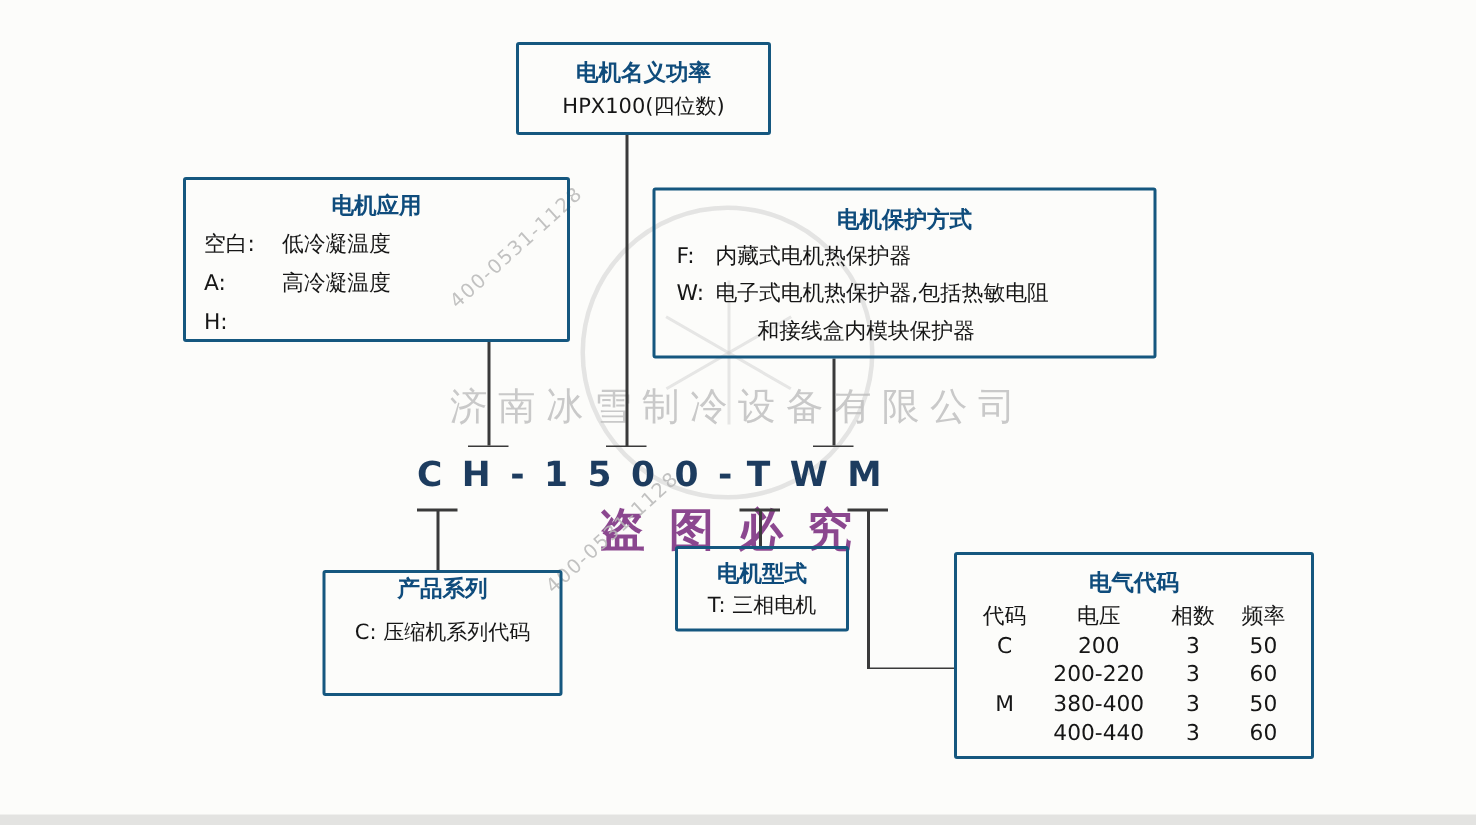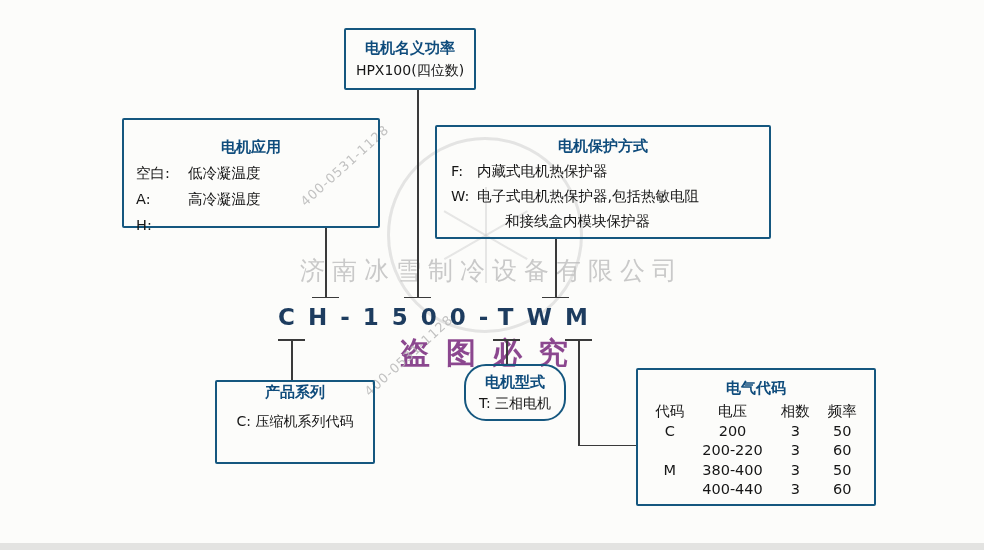--- a/index.html
+++ b/index.html
@@ -33,39 +33,39 @@
   .c-motor-v  { left:506px; top:340px; height:25px; }
   .c-elec-cap { left:565px; top:339px; width:27px; }
   .c-elec-v   { left:578px; top:340px; height:106px; }
   .c-elec-h   { left:578px; top:444.5px; width:59px; }
 
   
   .box { position:absolute; border:2px solid #15577f; border-radius:2px; background:transparent; z-index:2; color:#161616; }
   .box-title { font-weight:bold; color:#0f4c7c; font-size:15px; text-align:center; line-height:20px; }
   .box-body { font-size:14px; text-align:center; }
 
-  .b-power { left:344px; top:28px; width:132px; height:62px; padding-top:8px; }
+  .b-power { left:344px; top:28px; width:170px; height:62px; padding-top:8px; }
   .b-power .box-body { margin-top:4px; }
 
-  .b-app { left:122px; top:118px; width:258px; height:110px; padding:17px 0 0 12px; }
+  .b-app { left:122px; top:118px; width:258px; height:110px; padding:7px 0 0 12px; }
   .b-app .box-title { margin-bottom:3px; padding-right:12px; }
   .kv-row { display:flex; font-size:14.5px; line-height:26px; }
   .kv-key { flex:0 0 auto; }
   .b-app .kv-key { width:52px; }
 
   .b-prot { left:435px; top:125px; width:336px; height:114px; padding:9px 0 0 14px; }
   .b-prot .box-title { margin-bottom:3px; padding-right:14px; }
   .b-prot .kv-row { line-height:25px; }
   .b-prot .kv-key { width:26px; }
   .b-prot .indent { margin-left:28px; }
 
   .b-series { left:215px; top:380px; width:160px; height:84px; }
   .b-series .box-body { margin-top:11px; }
 
-  .b-motor { left:464px; top:364px; width:102px; height:57px; padding-top:6px;border-radius:22px; }
+  .b-motor { left:450px; top:364px; width:116px; height:57px; padding-top:6px; }
   .b-motor .box-body { margin-top:3px; }
 
   .b-elec { left:636px; top:368px; width:240px; height:138px; padding-top:8px; }
   .elec-table { margin:4px auto 0 auto; border-collapse:collapse; }
   .elec-table th, .elec-table td { font-size:14.5px; font-weight:400; line-height:19.5px; padding:0 9px; text-align:center; white-space:nowrap; }
 
   
   .model-code { position:absolute; left:278px; top:302px; z-index:2; font-size:23px; line-height:30px; font-weight:600; letter-spacing:13px; color:#1d3c5f; white-space:nowrap; }
 </style>
 </head>

